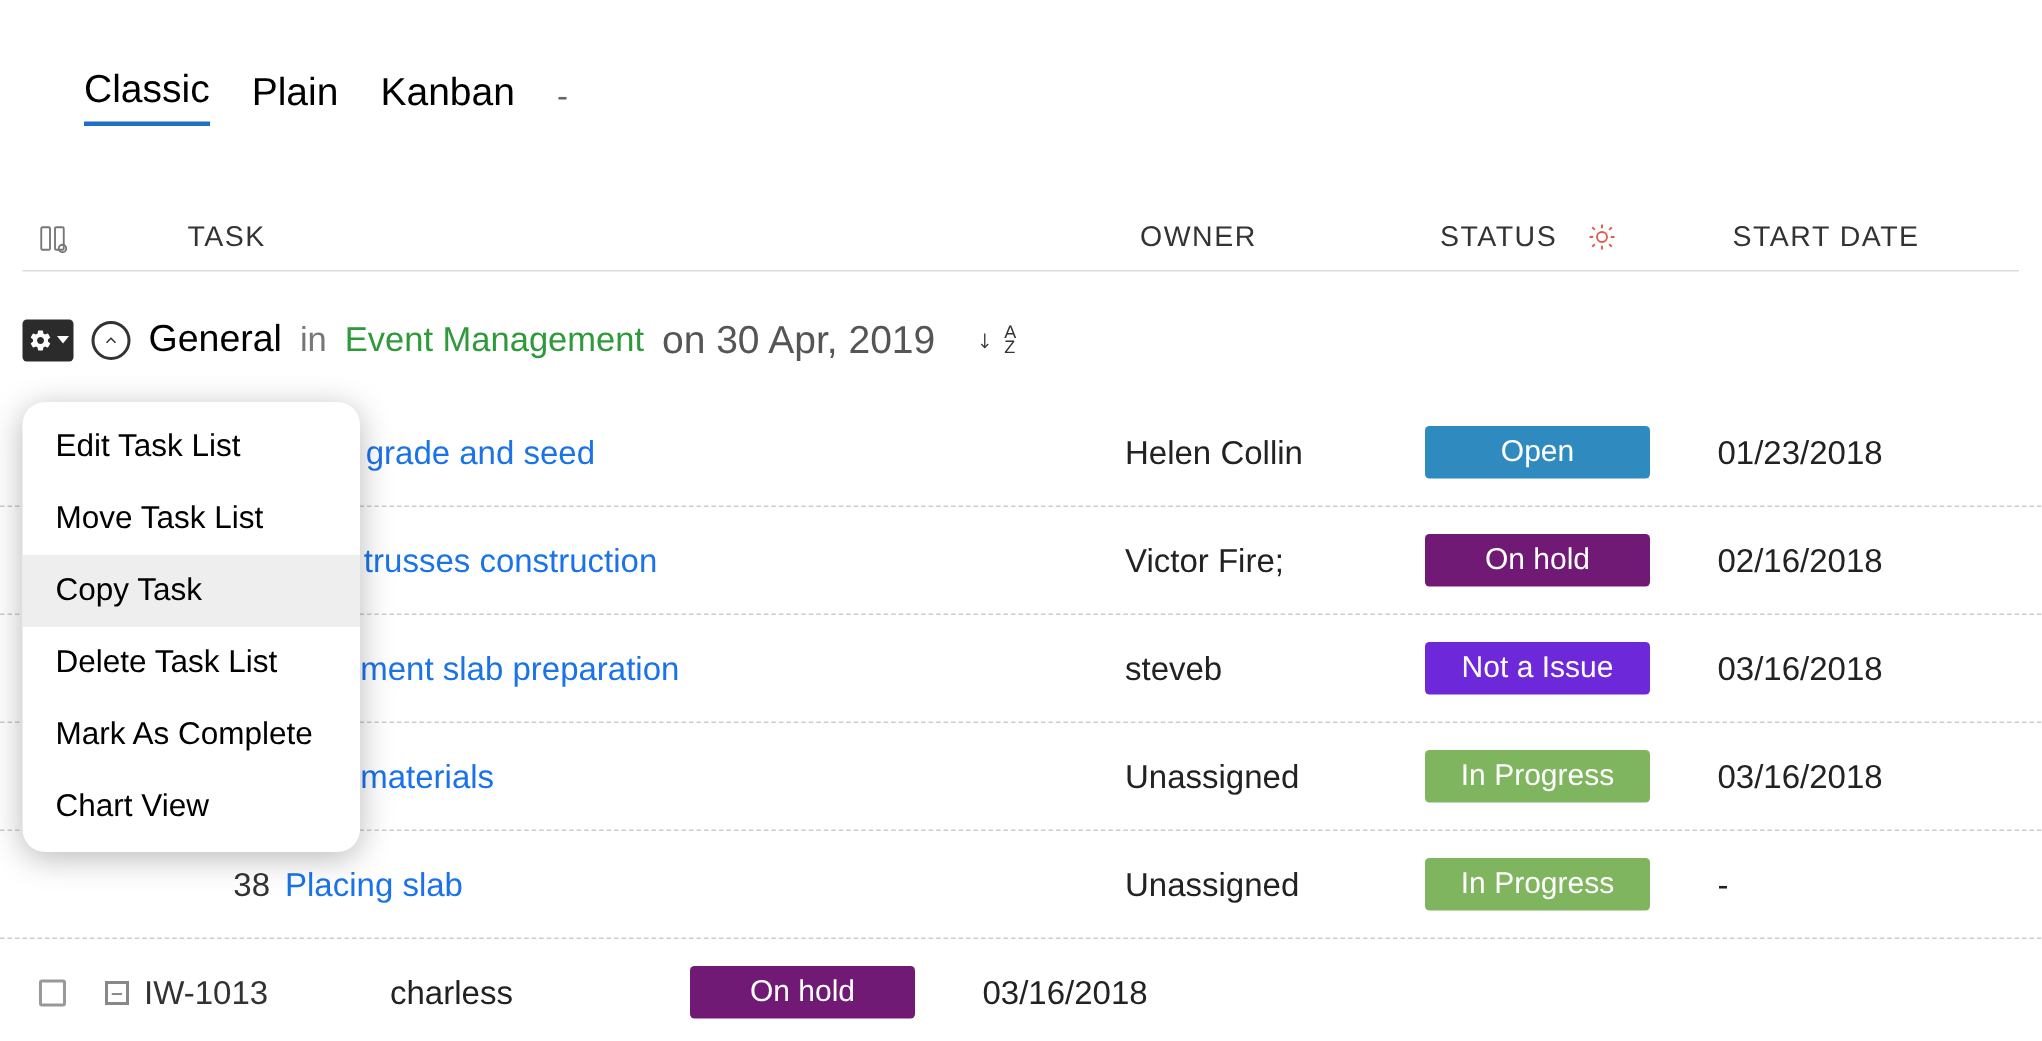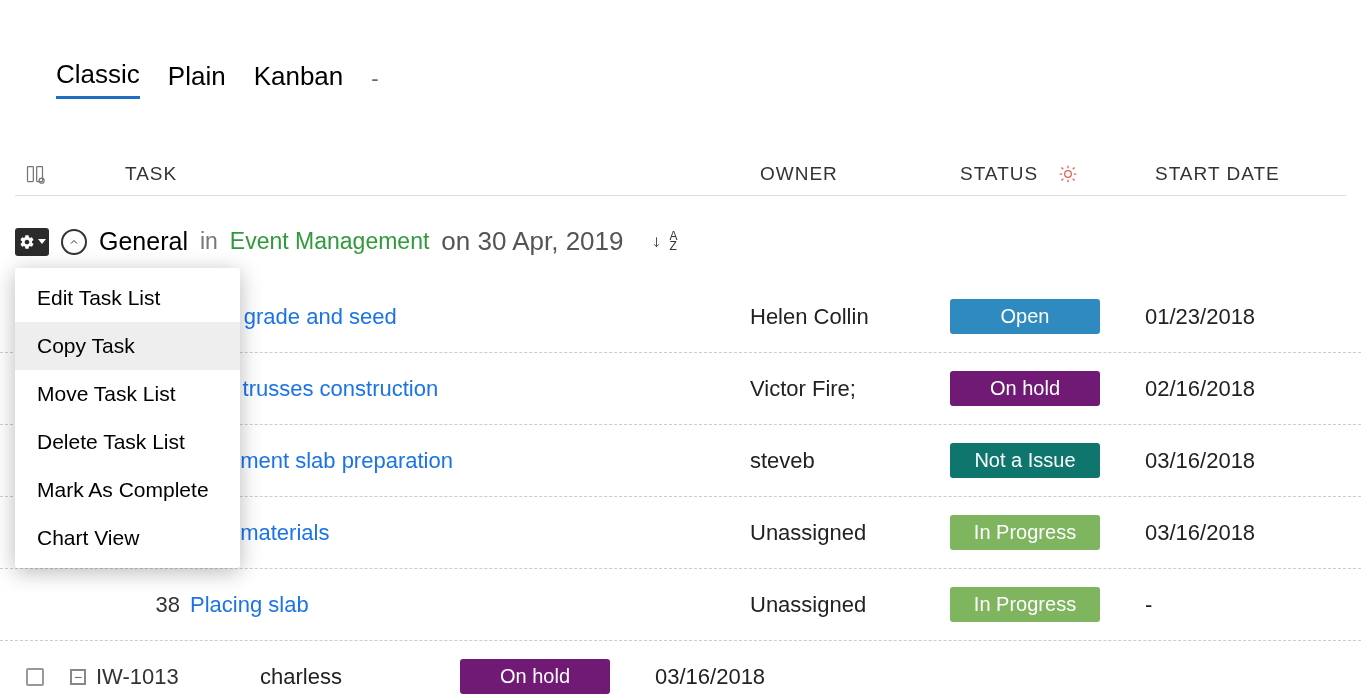--- a/index.html
+++ b/index.html
@@ -10,21 +10,21 @@
     background: #fff;
     color: #000;
     width: 1361px;
     height: 694px;
     overflow: hidden;
   }
   .tabs-row {
     display: flex;
     align-items: center;
     gap: 28px;
-    padding: 59px 0 0 56px;
+    padding: 44px 0 0 56px;
     font-size: 26px;
   }
   .view-tab {
     color: #000;
     cursor: pointer;
     padding-bottom: 6px;
   }
   .view-tab.active {
     border-bottom: 3px solid #1f6fc4;
   }
@@ -54,21 +54,21 @@
     color: #333;
     font-size: 19px;
     letter-spacing: 1px;
   }
   .col-settings-ic {
     width: 40px; display:flex; align-items:center; justify-content:center;
   }
   .col-settings-ic svg { width:20px; height:20px; stroke:#777; fill:none; stroke-width:1.5; }
   .col-task   { width: 705px; padding-left: 70px; }
   .col-owner  { width: 200px; }
-  .col-status { width: 195px; display:flex; align-items:center; gap:20px;}
+  .col-status { width: 195px; display:flex; gap:20px;}
   .col-status svg { width:20px; height:20px; stroke:#e05b4b; fill:none; stroke-width:1.5;}
   .col-start  { flex:1; }
   .group-row {
     display: flex;
     align-items: center;
     margin-top: 30px;
     padding-left: 15px;
     font-size: 25px;
     gap: 12px;
   }
@@ -106,30 +106,30 @@
   .cell-id { width:120px; color:#333; text-align:right; padding-right:10px;}
   .cell-title { width:560px; color:#1a73e8; cursor:pointer; }
   .cell-owner { width:200px; color:#222; overflow:hidden; white-space:nowrap;text-overflow:clip;}
   .cell-status { width:195px; }
   .status-pill {
     display:inline-block; min-width:150px; text-align:center;
     color:#fff; border-radius:3px; padding:6px 14px; font-size:20px;
   }
   .st-open    { background:#2f8bbf;text-align:center; }
   .st-onhold  { background:#701a75; }
-  .st-notissue{ background:#0f766e; }
+  .st-notissue{ background:#6d28d9; }
   .st-inprog  { background:#7fb55f; }
   .cell-date { flex:1; color:#222; padding-left:0;}
   
   .ctx-menu {
     position:absolute;
     left:15px; top:268px;
     width:225px;
     background:#fff;
-    border-radius:3px;
+    border-radius:15px;
     box-shadow: 0 4px 22px rgba(0,0,0,0.28);
     padding:6px 0;
     font-size:21px;
     z-index:50;
   }
   .ctx-item { padding:12px 22px; cursor:pointer; }
   .ctx-item.hovered { background:#eeeeee; }
 </style>
 </head>
 <body>
@@ -239,18 +239,18 @@
         <span>IW-1013</span>
       </div>
       <div class="cell-owner">charless</div>
       <div class="cell-status"><span class="status-pill st-onhold">On hold</span></div>
       <div class="cell-date">03/16/2018</div>
     </div>
   </div>
 
 <div class="ctx-menu">
   <div class="ctx-item">Edit Task List</div>
+  <div class="ctx-item">Move Task List</div>
   <div class="ctx-item hovered">Copy Task</div>
-  <div class="ctx-item">Move Task List</div>
   <div class="ctx-item">Delete Task List</div>
   <div class="ctx-item">Mark As Complete</div>
   <div class="ctx-item">Chart View</div>
 </div>
 
 </body></html>

